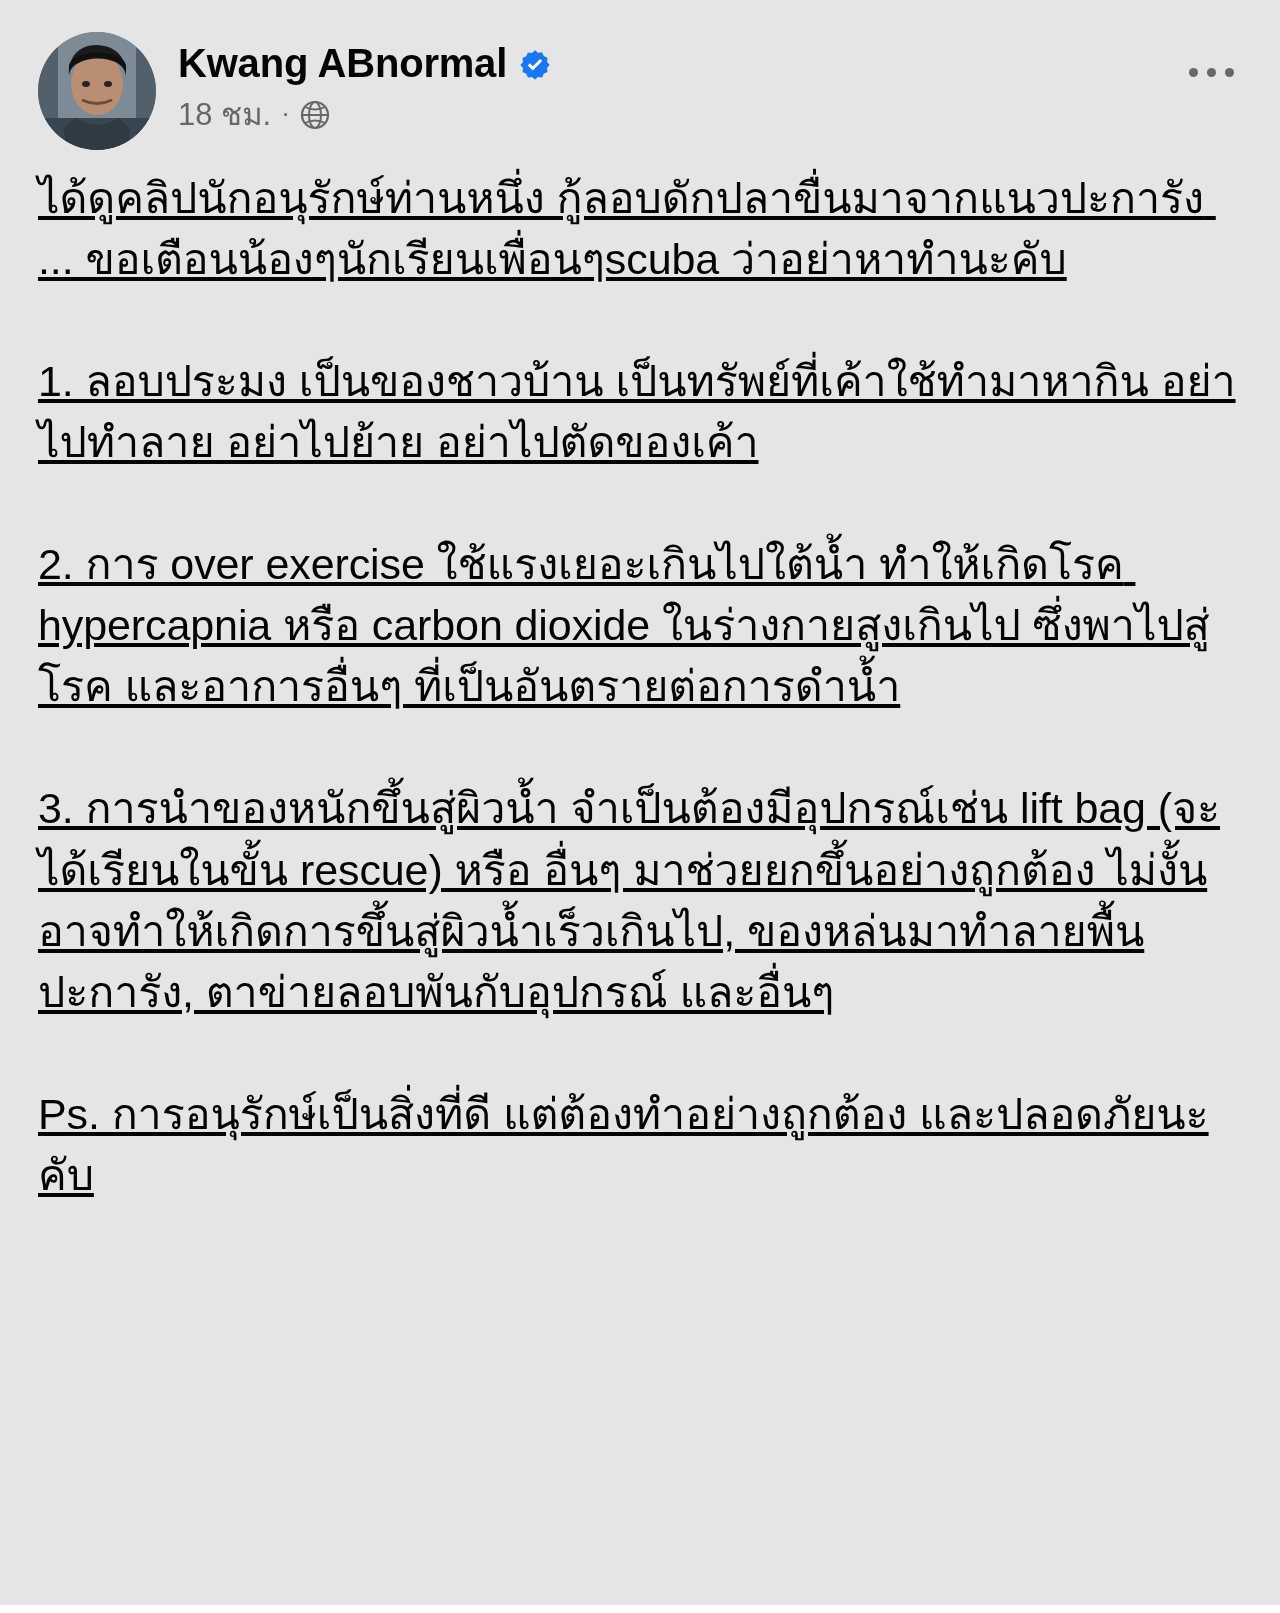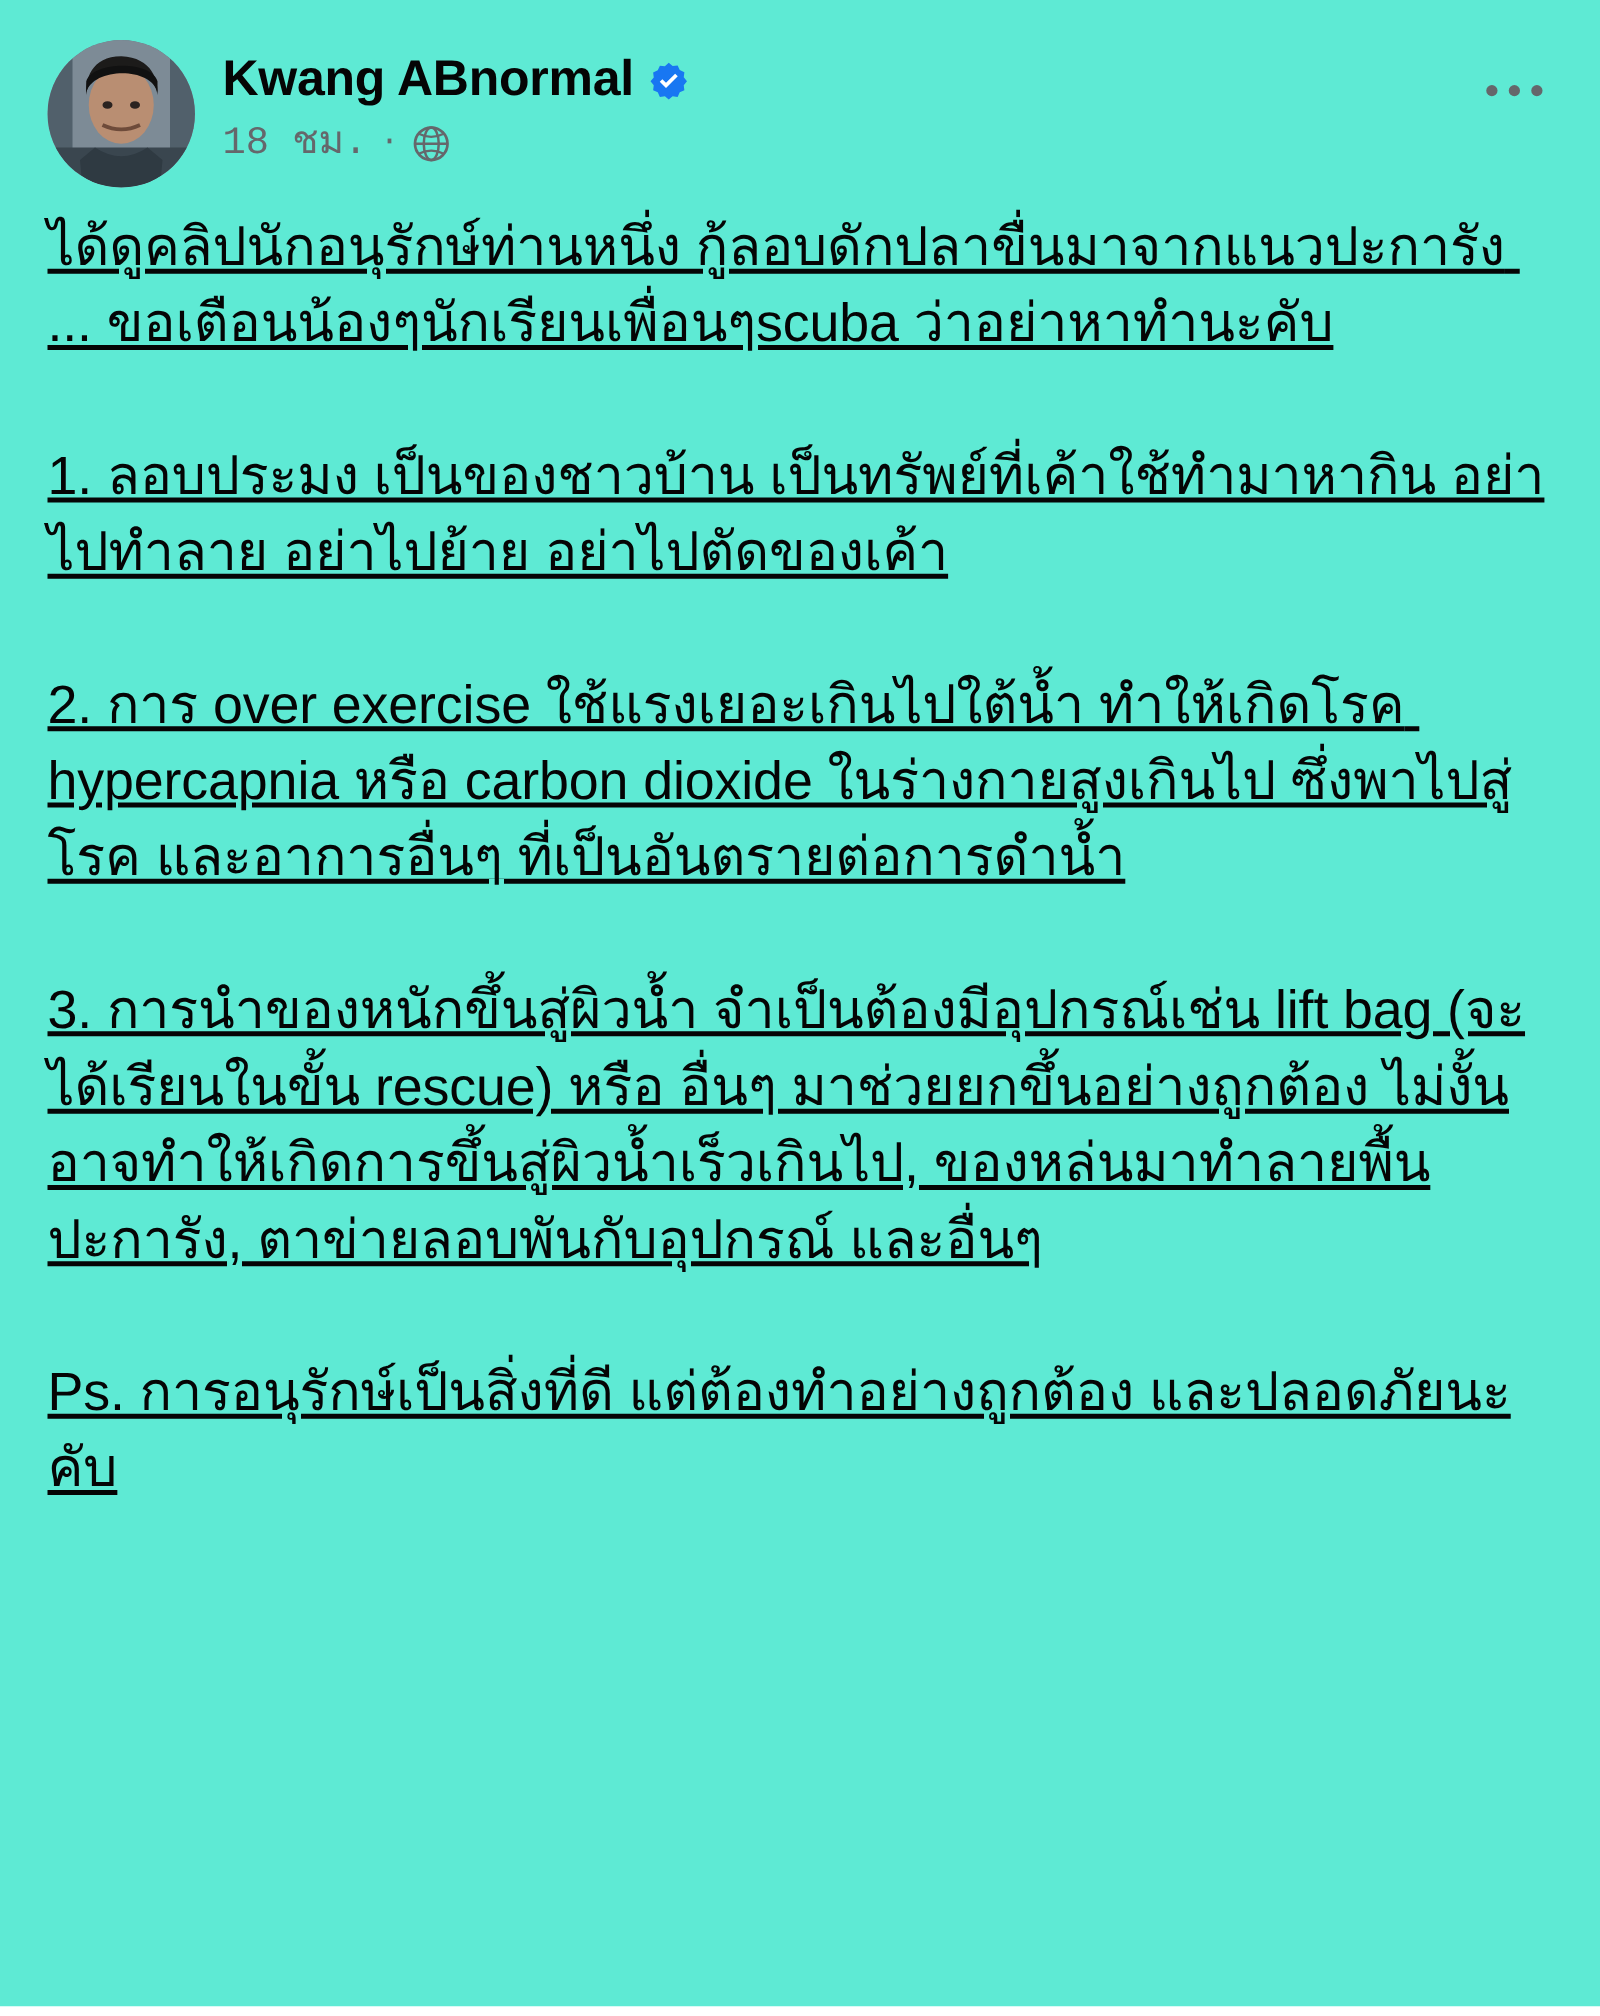--- a/index.html
+++ b/index.html
@@ -12,21 +12,21 @@
     height: 1613px;
     font-family: "Liberation Sans", "DejaVu Sans", sans-serif;
     color: #050505;
     overflow: hidden;
   }
 
   .post {
     position: relative;
     width: 1280px;
     height: 1613px;
-    background: #5eead4;
+    background: #e5e5e5;
     box-sizing: border-box;
   }
 
   
   .post-header {
     display: flex;
     align-items: flex-start;
     padding: 32px 34px 0 38px;
     box-sizing: border-box;
   }
@@ -73,21 +73,20 @@
   .verified-badge svg { display: block; width: 32px; height: 32px; }
 
   .meta-row {
     display: flex;
     align-items: center;
     gap: 10px;
     margin-top: 10px;
     color: #65676b;
     font-size: 31px;
     line-height: 1.2;
-    font-family: Liberation Mono, monospace;
   }
   .meta-dot {
     font-size: 26px;
     color: #65676b;
     line-height: 1;
     position: relative;
     top: -2px;
   }
   .globe-icon {
     width: 30px;

